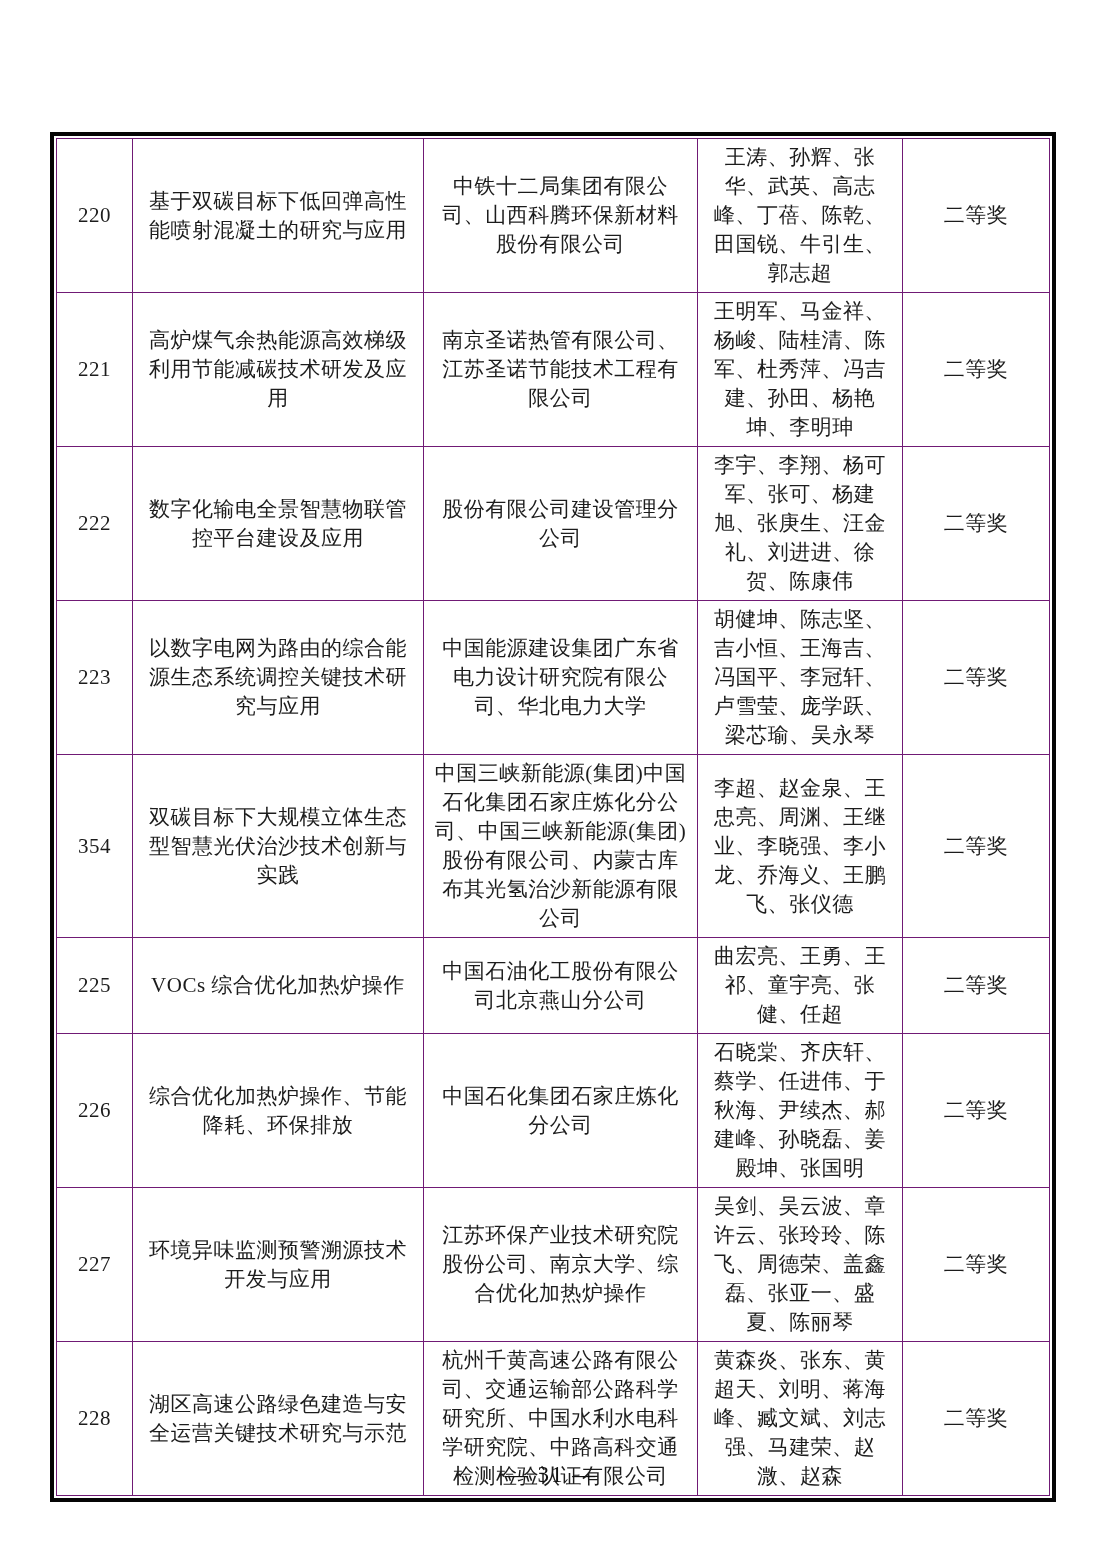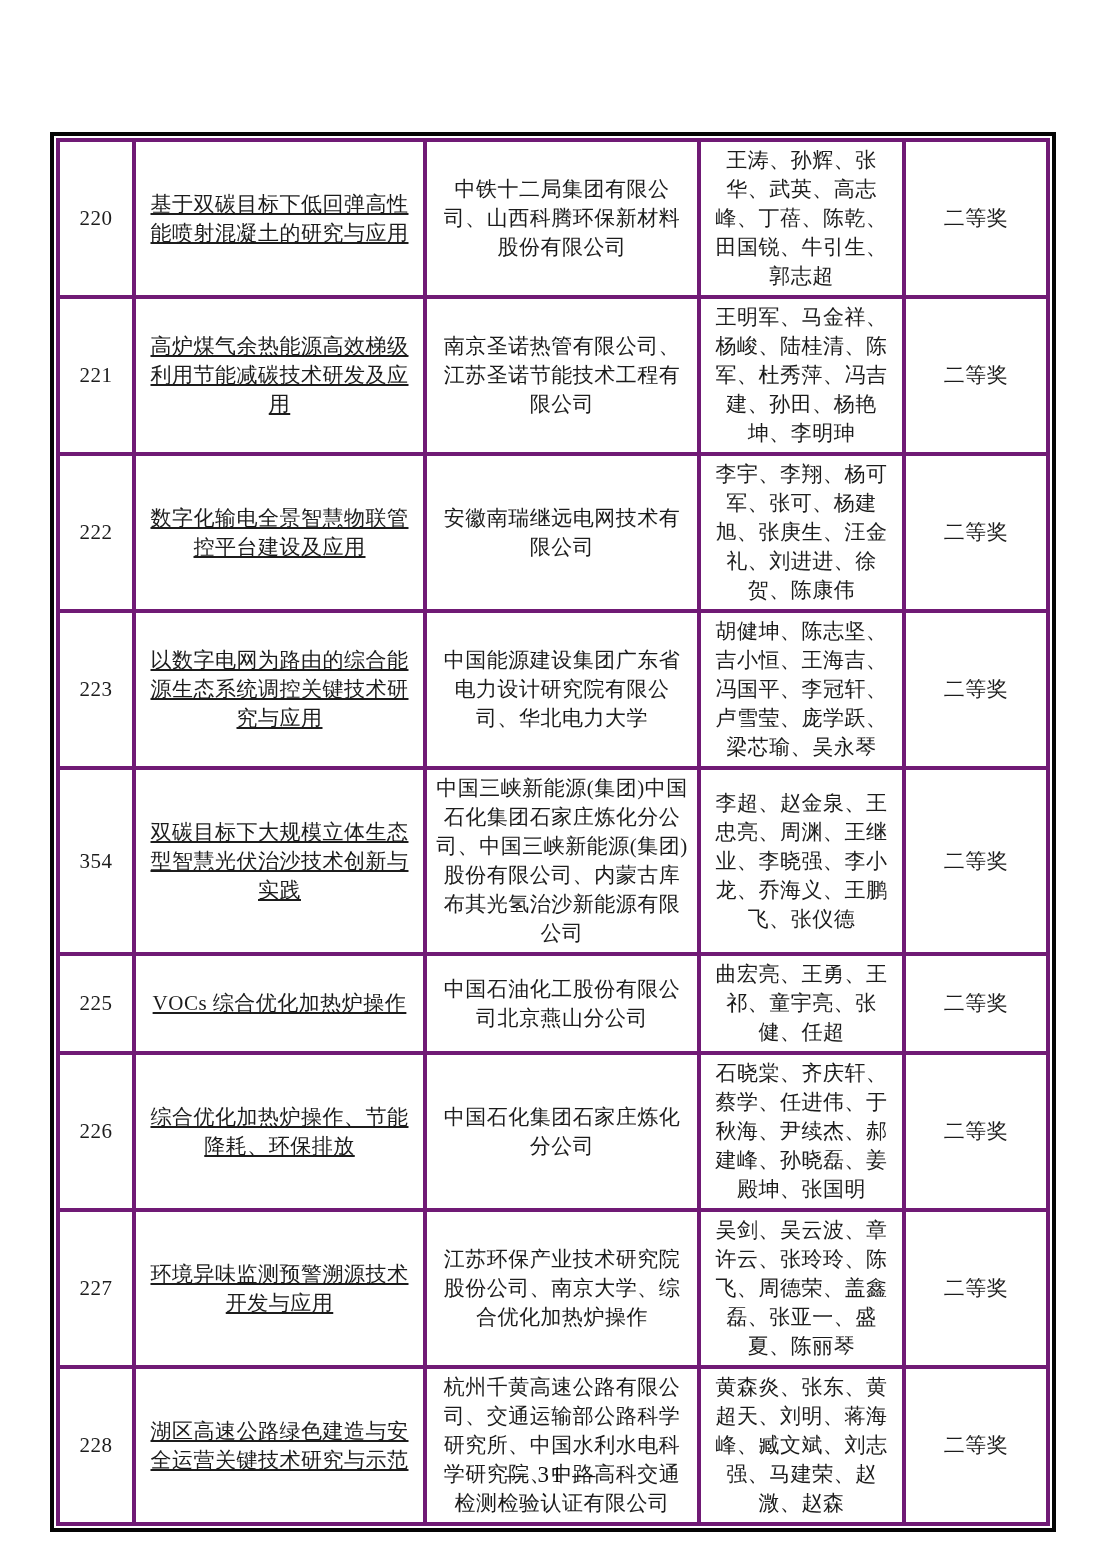--- a/index.html
+++ b/index.html
@@ -24,35 +24,35 @@
     box-sizing: border-box;
     border: 4px solid #050505;
     padding: 2px;
   }
   table.awards {
     width: 100%;
     border-collapse: collapse;
     table-layout: fixed;
   }
   table.awards td {
-    border: 4px solid #701a75;
+    border: 1px solid #701a75;
     text-align: center;
     vertical-align: middle;
     padding: 4px 8px;
     font-size: 21px;
     line-height: 29px;
     letter-spacing: 0.5px;
     word-break: break-all;
   }
   td.col-no {
     font-size: 22px;
     letter-spacing: 0;
     font-family: "Liberation Serif", "DejaVu Serif", serif;
   }
-  td.col-title { padding: 4px 10px; text-decoration: underline; }
+  td.col-title { padding: 4px 10px; }
   td.col-orgs  { padding: 4px 6px; }
   td.col-people{ padding: 4px 6px; }
   td.col-award { letter-spacing: 2px; }
 
   
   tr.r0 td { height: 105px; }
   tr.r1 td { height: 140px; }
   tr.r2 td { height: 134px; }
   tr.r3 td { height: 137px; }
   tr.r4 td { height: 170px; }
@@ -97,21 +97,21 @@
         <tr class="r1">
           <td class="col-no">221</td>
           <td class="col-title">高炉煤气余热能源高效梯级利用节能减碳技术研发及应用</td>
           <td class="col-orgs">南京圣诺热管有限公司、江苏圣诺节能技术工程有限公司</td>
           <td class="col-people">王明军、马金祥、杨峻、陆桂清、陈军、杜秀萍、冯吉建、孙田、杨艳坤、李明珅</td>
           <td class="col-award">二等奖</td>
         </tr>
         <tr class="r2">
           <td class="col-no">222</td>
           <td class="col-title">数字化输电全景智慧物联管控平台建设及应用</td>
-          <td class="col-orgs">安徽南瑞继远电网技术有限公司</td>
+          <td class="col-orgs">股份有限公司建设管理分公司</td>
           <td class="col-people">李宇、李翔、杨可军、张可、杨建旭、张庚生、汪金礼、刘进进、徐贺、陈康伟</td>
           <td class="col-award">二等奖</td>
         </tr>
         <tr class="r3">
           <td class="col-no">223</td>
           <td class="col-title">以数字电网为路由的综合能源生态系统调控关键技术研究与应用</td>
           <td class="col-orgs">中国能源建设集团广东省电力设计研究院有限公司、华北电力大学</td>
           <td class="col-people">胡健坤、陈志坚、吉小恒、王海吉、冯国平、李冠轩、卢雪莹、庞学跃、梁芯瑜、吴永琴</td>
           <td class="col-award">二等奖</td>
         </tr>

